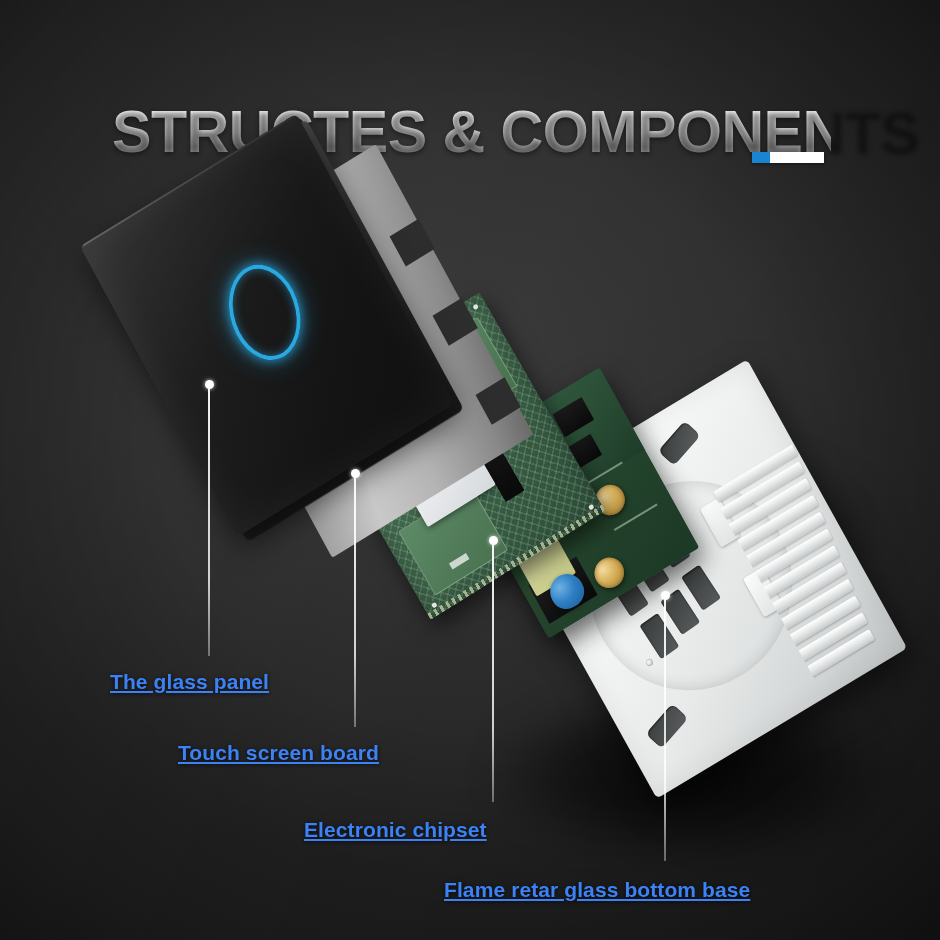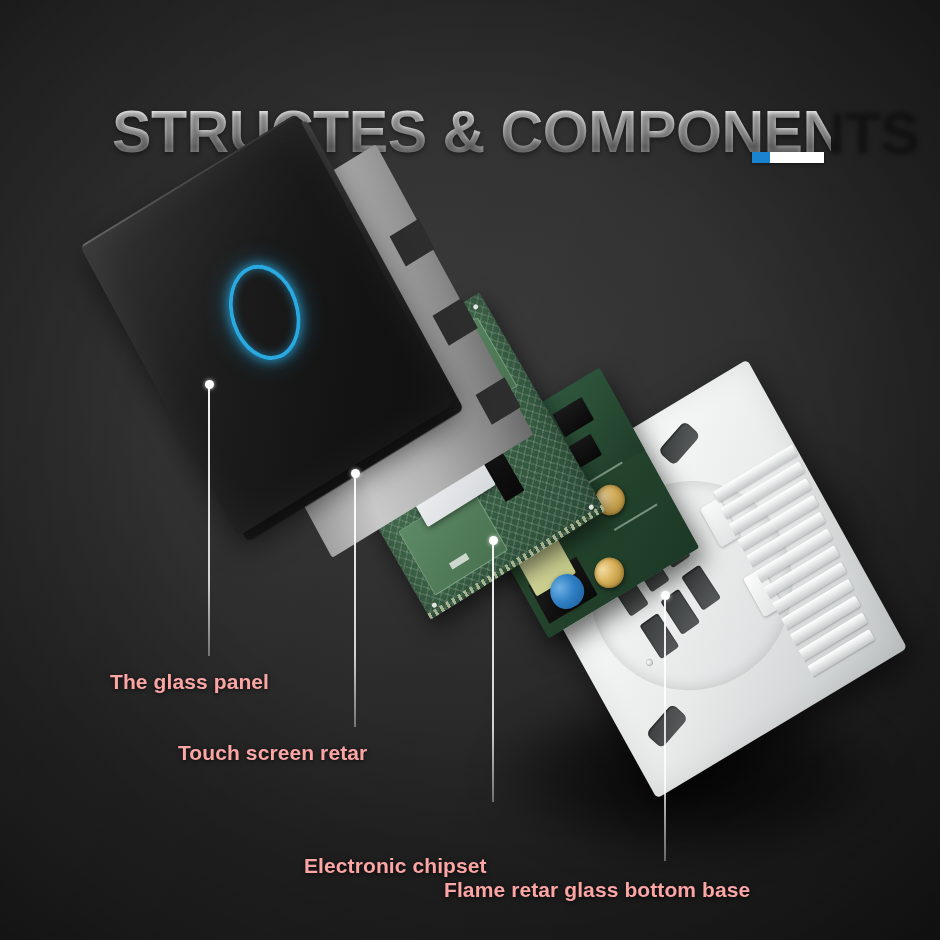--- a/index.html
+++ b/index.html
@@ -337,27 +337,28 @@
     margin-left:-4.5px;margin-top:-4.5px;
   }
   .callout-line{
     position:absolute;
     width:1.6px;
     background:linear-gradient(180deg,rgba(255,255,255,0.95) 0%, rgba(255,255,255,0.78) 72%, rgba(255,255,255,0.35) 100%);
     margin-left:-0.8px;
   }
   .callout-label{
     position:absolute;
-    color:#fca5a5;
+    color:#3b82f6;
     font-size:21px;
     font-weight:700;
     letter-spacing:0.1px;
     white-space:nowrap;
     text-shadow:0 1px 4px rgba(0,0,0,0.75);
     user-select:none;
+    text-decoration:underline;
   }
 </style>
 </head>
 <body>
 
 <div id="stage">
 
   <div class="bg-base"></div>
   <div class="bg-sheen"></div>
   <div class="bg-shadow-mid"></div>
@@ -453,22 +454,22 @@
       <div class="glass-ring"></div>
     </div>
   </div>
 
   <div id="callouts">
       <div class="callout-dot" style="left: 209px; top: 384px;"></div>
       <div class="callout-line" style="left: 209px; top: 384px; height: 272px;"></div>
       <div class="callout-label" style="left: 110px; top: 670px;">The glass panel</div>
       <div class="callout-dot" style="left: 355px; top: 473px;"></div>
       <div class="callout-line" style="left: 355px; top: 473px; height: 254px;"></div>
-      <div class="callout-label" style="left: 178px; top: 741px;">Touch screen retar</div>
+      <div class="callout-label" style="left: 178px; top: 741px;">Touch screen board</div>
       <div class="callout-dot" style="left: 493px; top: 540px;"></div>
       <div class="callout-line" style="left: 493px; top: 540px; height: 262px;"></div>
-      <div class="callout-label" style="left: 304px; top: 818px; margin-top: 36px;">Electronic chipset</div>
+      <div class="callout-label" style="left: 304px; top: 818px;">Electronic chipset</div>
       <div class="callout-dot" style="left: 665px; top: 595px;"></div>
       <div class="callout-line" style="left: 665px; top: 595px; height: 266px;"></div>
       <div class="callout-label" style="left: 444px; top: 878px;">Flame retar glass bottom base</div>
     </div>
 
 </div>
 
 </body></html>

